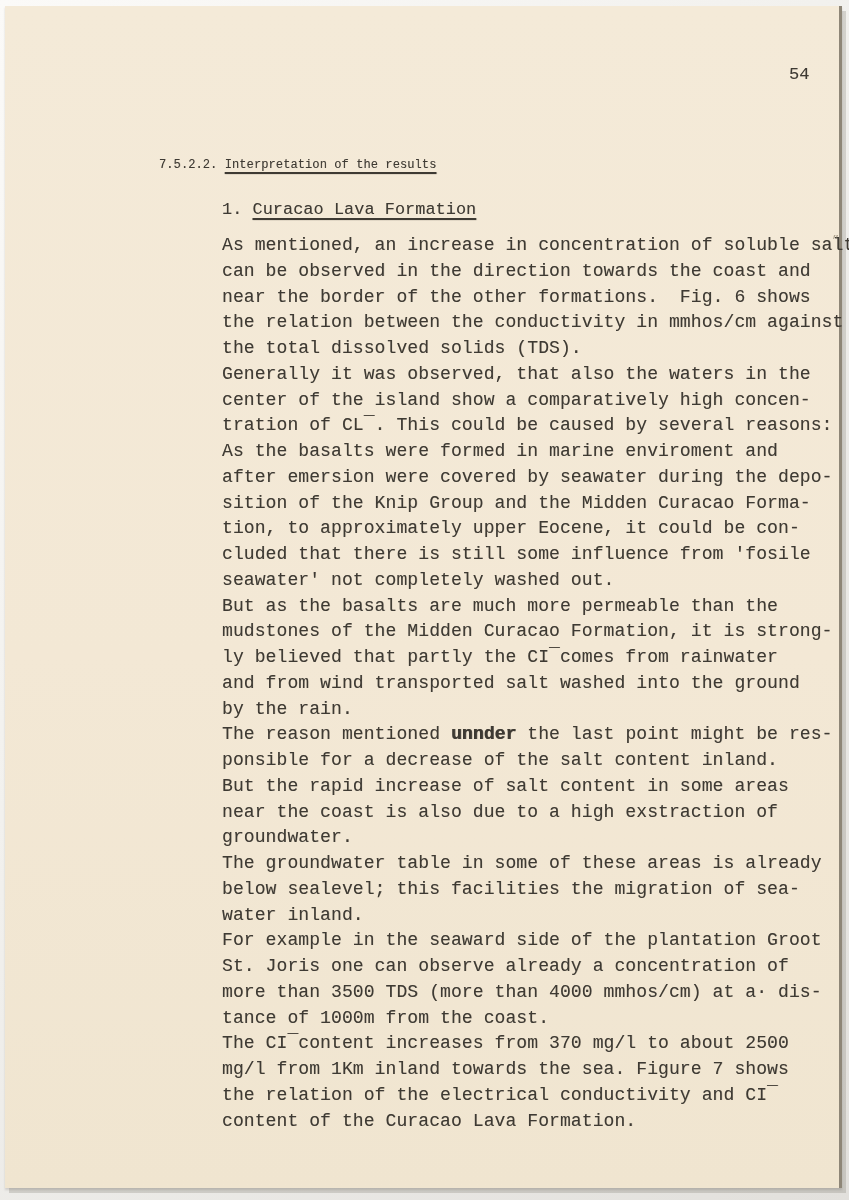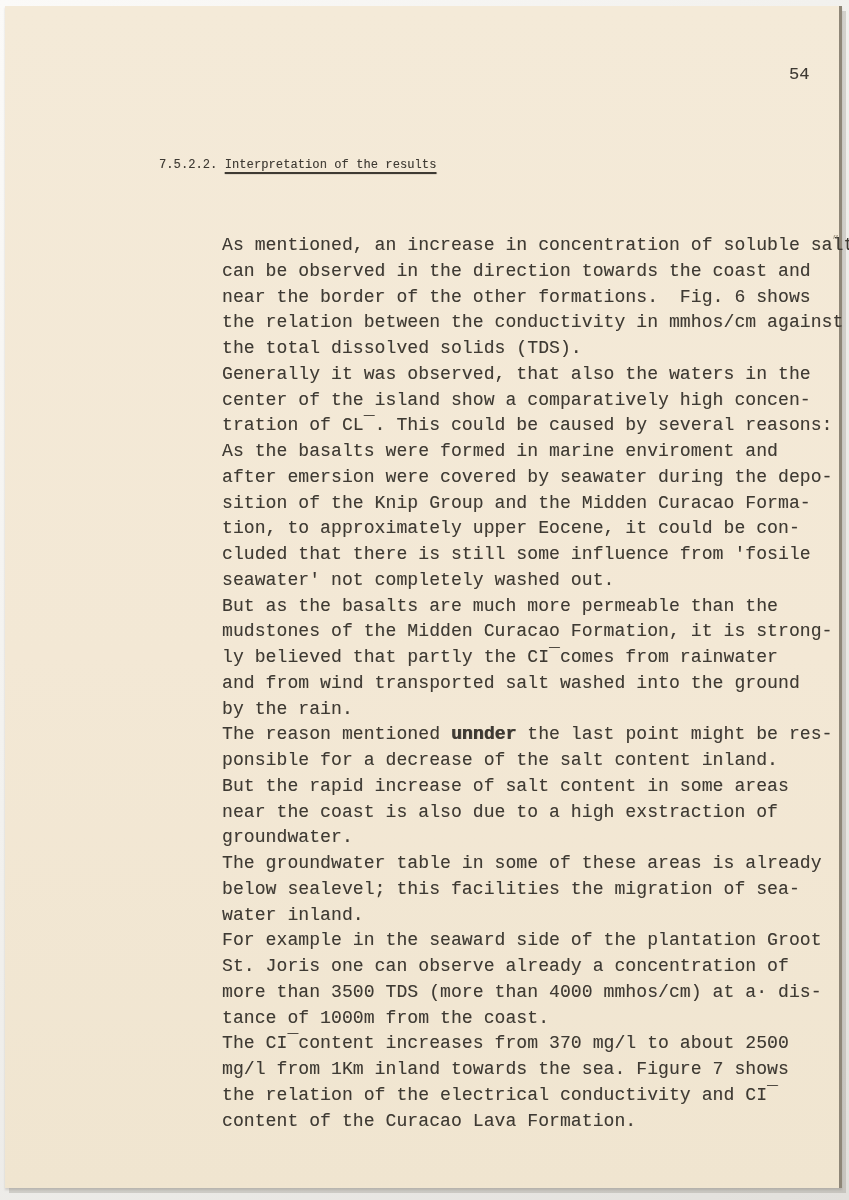--- a/index.html
+++ b/index.html
@@ -85,19 +85,20 @@
 </head>
 <body>
 
 <div class="scan">
   <div class="paper">
 
     <div class="ink page-number">54</div>
 
     <div class="ink heading-row"><span>7.5.2.2. </span><span class="underlined">Interpretation of the results</span></div>
 
+    <div class="ink subheading-row"><span>1. </span><span class="underlined">Curacao Lava Formation</span></div>
 
     <div class="ink body-text"><div class="line">As mentioned, an increase in concentration of soluble salts</div><div class="line">can be observed in the direction towards the coast and</div><div class="line">near the border of the other formations.  Fig. 6 shows</div><div class="line">the relation between the conductivity in mmhos/cm against</div><div class="line">the total dissolved solids (TDS).</div><div class="line">Generally it was observed, that also the waters in the</div><div class="line">center of the island show a comparatively high concen-</div><div class="line">tration of CL¯. This could be caused by several reasons:</div><div class="line">As the basalts were formed in marine enviroment and</div><div class="line">after emersion were covered by seawater during the depo-</div><div class="line">sition of the Knip Group and the Midden Curacao Forma-</div><div class="line">tion, to approximately upper Eocene, it could be con-</div><div class="line">cluded that there is still some influence from 'fosile</div><div class="line">seawater' not completely washed out.</div><div class="line">But as the basalts are much more permeable than the</div><div class="line">mudstones of the Midden Curacao Formation, it is strong-</div><div class="line">ly believed that partly the CI¯comes from rainwater</div><div class="line">and from wind transported salt washed into the ground</div><div class="line">by the rain.</div><div class="line"><span>The reason mentioned </span><span class="overstrike">unnder</span><span> the last point might be res-</span></div><div class="line">ponsible for a decrease of the salt content inland.</div><div class="line">But the rapid increase of salt content in some areas</div><div class="line">near the coast is also due to a high exstraction of</div><div class="line">groundwater.</div><div class="line">The groundwater table in some of these areas is already</div><div class="line">below sealevel; this facilities the migration of sea-</div><div class="line">water inland.</div><div class="line">For example in the seaward side of the plantation Groot</div><div class="line">St. Joris one can observe already a concentration of</div><div class="line">more than 3500 TDS (more than 4000 mmhos/cm) at a· dis-</div><div class="line">tance of 1000m from the coast.</div><div class="line">The CI¯content increases from 370 mg/l to about 2500</div><div class="line">mg/l from 1Km inland towards the sea. Figure 7 shows</div><div class="line">the relation of the electrical conductivity and CI¯</div><div class="line">content of the Curacao Lava Formation.</div></div>
 
     <div class="margin-mark">”</div>
 
   </div>
 </div>
 
 </body></html>

